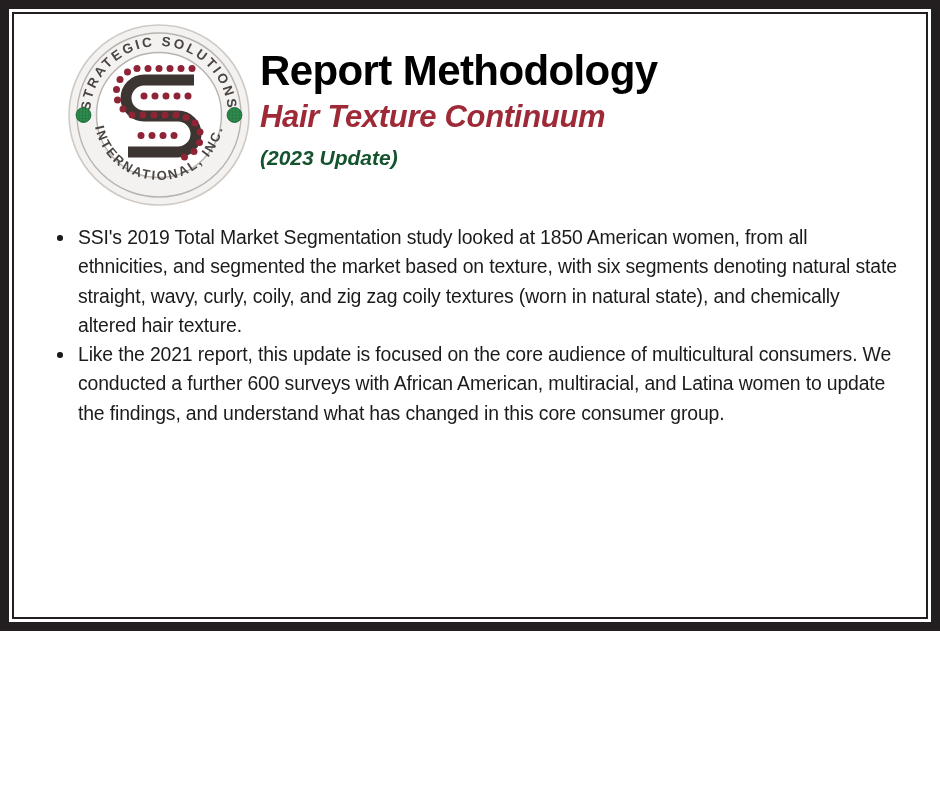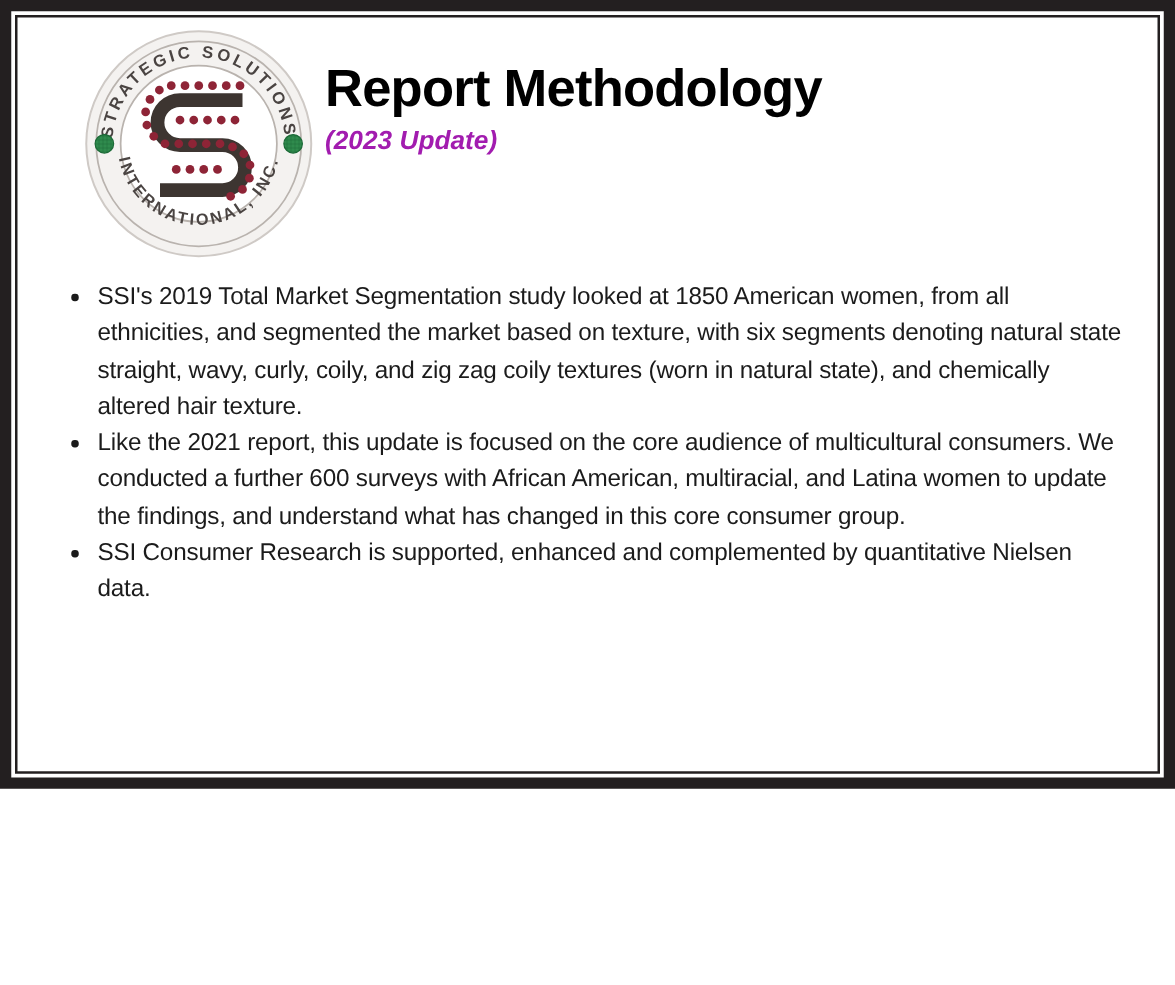--- a/index.html
+++ b/index.html
@@ -78,21 +78,21 @@
     color: #9e2a37;
     letter-spacing: -0.3px;
     line-height: 1.3;
     margin: 4px 0 0 0;
   }
   .title-note {
     font-family: "Liberation Sans", sans-serif;
     font-size: 21px;
     font-weight: bold;
     font-style: italic;
-    color: #a21caf;
+    color: #14532d;
     line-height: 1.3;
     margin: 6px 0 0 0;
   }
 
   
   .body-list {
     position: absolute;
     left: 22px;
     right: 12px;
     top: 196px;
@@ -197,25 +197,25 @@
             <circle cx="75" cy="113.5" r="3.5"></circle>
             <circle cx="86" cy="113.5" r="3.5"></circle>
             <circle cx="97" cy="113.5" r="3.5"></circle>
             <circle cx="108" cy="113.5" r="3.5"></circle>
           </g>
         </svg>
       </div>
 
       <div class="titles">
         <h1 class="title-main">Report Methodology</h1>
+        <h2 class="title-sub">Hair Texture Continuum</h2>
         <div class="title-note">(2023 Update)</div>
       </div>
 
     </div>
 
     <ul class="body-list">
       <li class="bullet-row">SSI's 2019 Total Market Segmentation study looked at 1850 American women, from all ethnicities, and segmented the market based on texture, with six segments denoting natural state straight, wavy, curly, coily, and zig zag coily textures (worn in natural state), and chemically altered hair texture.</li>
       <li class="bullet-row">Like the 2021 report, this update is focused on the core audience of multicultural consumers. We conducted a further 600 surveys with African American, multiracial, and Latina women to update the findings, and understand what has changed in this core consumer group.</li>
-      <li class="bullet-row">SSI Consumer Research is supported, enhanced and complemented by quantitative Nielsen data.</li>
     </ul>
 
   </div>
 </div>
 
 </body></html>

